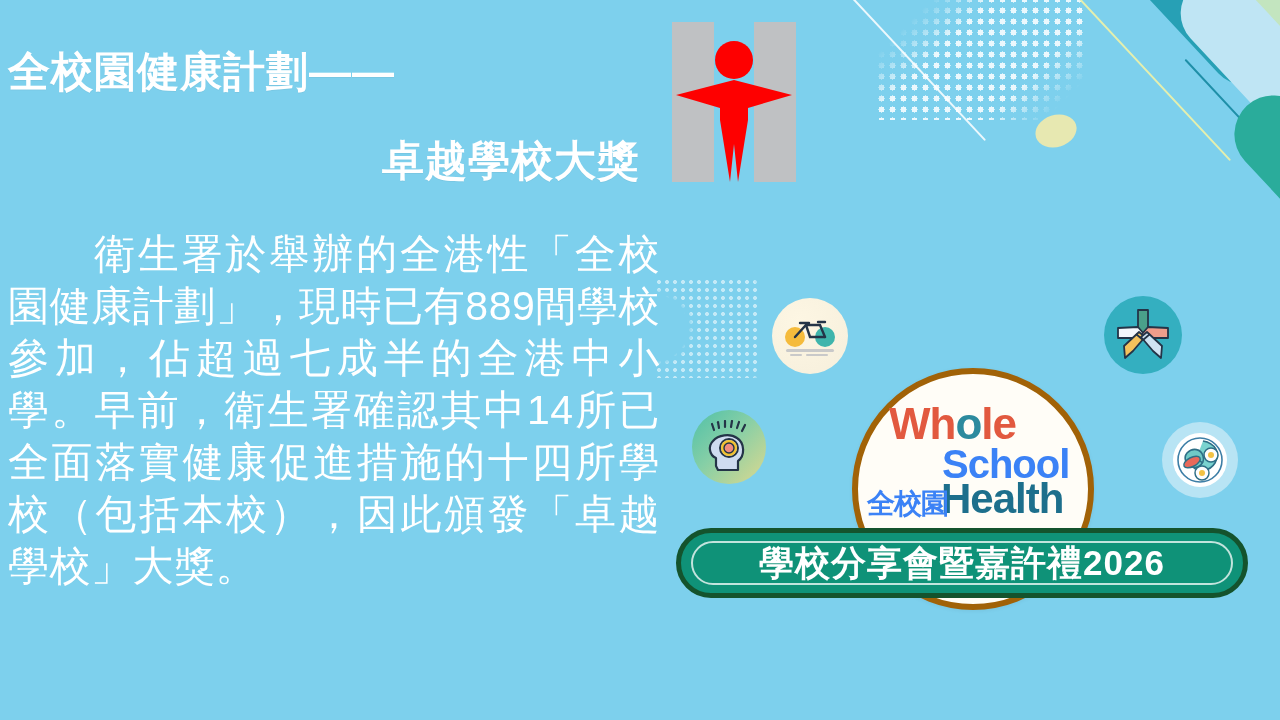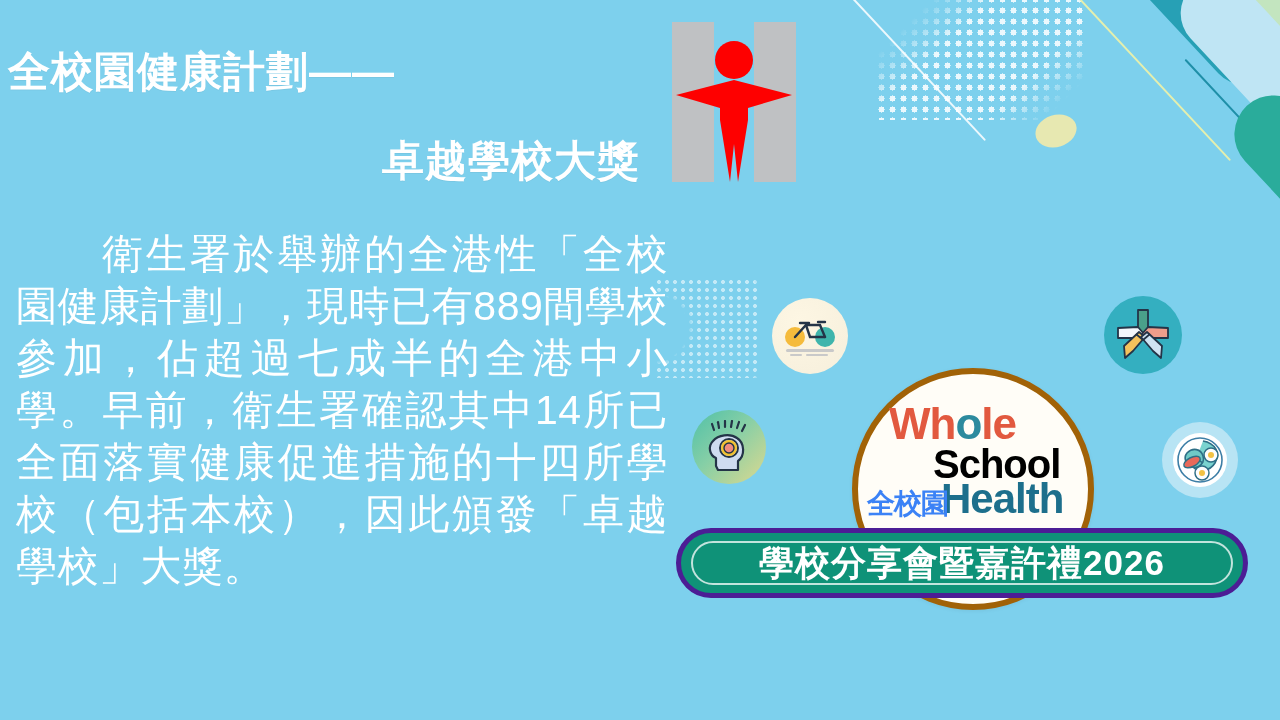--- a/index.html
+++ b/index.html
@@ -44,21 +44,21 @@
     color:#ffffff;
     font-size:42px; font-weight:bold;
     line-height:1.45;
     letter-spacing:1px;
     text-shadow:0 1px 0 rgba(0,0,0,.04);
   }
   .headline .l1 { display:block; text-align:left; }
   .headline .l2 { display:block; text-align:right; padding-right:8px;margin-top:28px; }
 
   .bodytext {
-    position:absolute; left:16px; top:228px; width:652px;
+    position:absolute; left:8px; top:228px; width:652px;
     color:#ffffff;
     font-size:41px;
     line-height:52px;
     letter-spacing:0.5px;
     text-align:justify;
     text-indent:0;
   }
   .bodytext p { text-indent:2.1em; }
 
   
@@ -89,22 +89,22 @@
 
   .w-whole {
     position:absolute; left:28px; top:8px;
     font-size:44px; font-weight:bold; letter-spacing:-1px;
     line-height:1;
   }
   .w-whole .w-red { color:#e2593f; }
   .w-whole .w-teal { color:#2c8a9e; }
 
   .w-school {
-    position:absolute; left:72px; top:50px;
-    font-size:40px; font-weight:bold; color:#000000;
+    position:absolute; left:81px; top:50px;
+    font-size:40px; font-weight:bold; color:#3b82f6;
     letter-spacing:-1px; line-height:1;
   }
   .w-health {
     position:absolute; left:80px; top:84px;
     font-size:42px; font-weight:bold; color:#1d6f8c;
     letter-spacing:-1px; line-height:1;
   }
   .w-cn1 {
     position:absolute; left:6px; top:96px;
     font-size:28px; font-weight:bold; color:#3b82f6;
@@ -119,21 +119,21 @@
     position:absolute; left:150px; top:142px;
     font-size:22px; color:#7b7b7b; line-height:1;
   }
 
   
   .banner {
     position:absolute; left:676px; top:528px;
     width:572px; height:70px;
     background:#0f9278;
     border-radius:40px;
-    border:5px solid #4c1d95;
+    border:5px solid #14532d;
     display:flex; align-items:center; justify-content:center;
   }
   .banner-ring {
     position:absolute; left:10px; top:8px; right:10px; bottom:8px;
     border:2px solid rgba(255,255,255,.75);
     border-radius:34px;
   }
   .banner-text {
     position:relative;
     color:#ffffff; font-size:35px; font-weight:bold;

